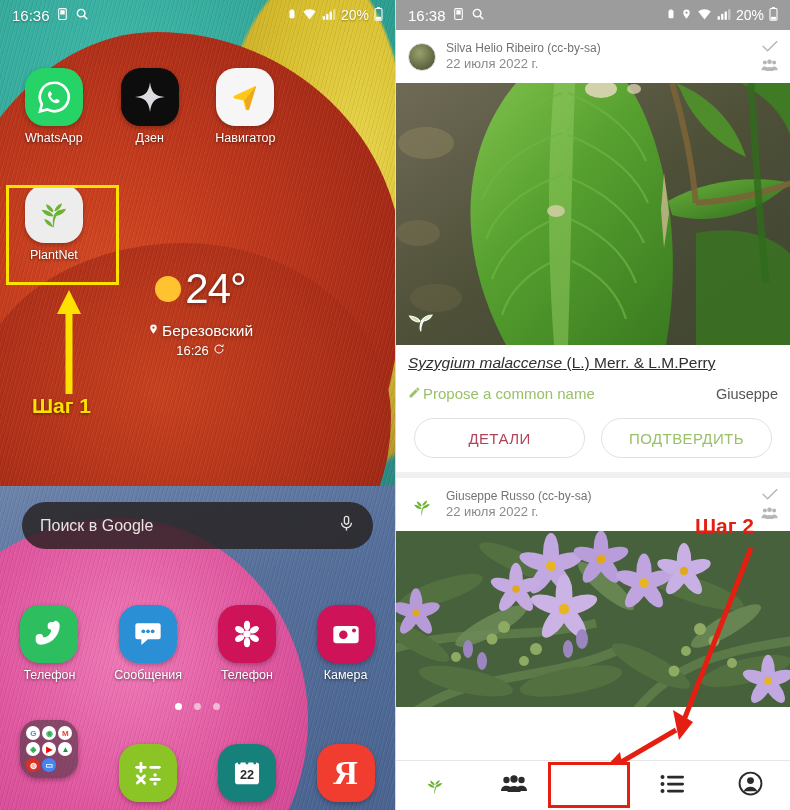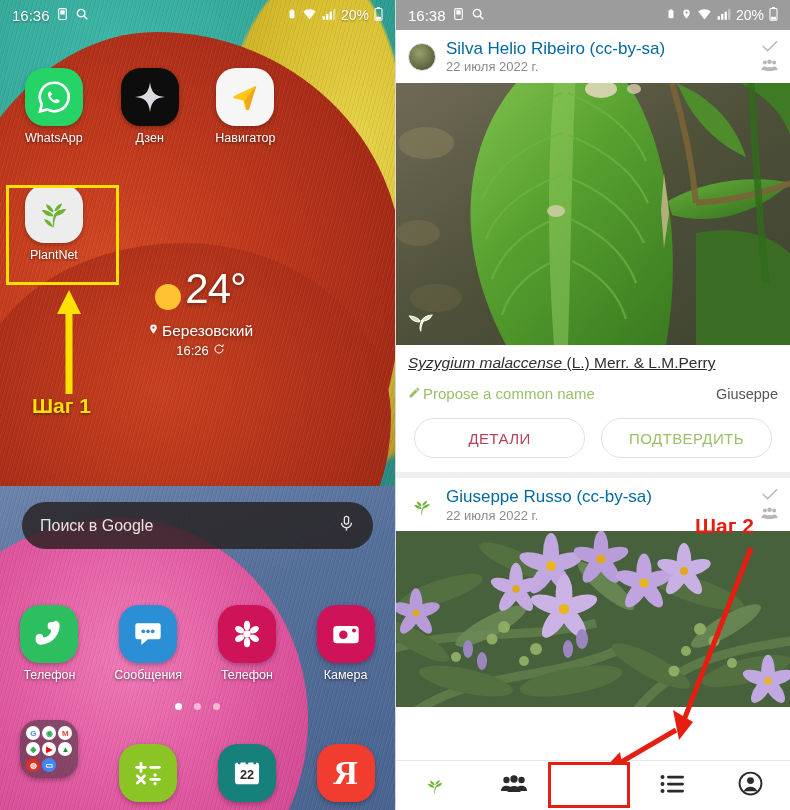--- a/index.html
+++ b/index.html
@@ -108,21 +108,21 @@
     color: #ffe100; font-size: 21px; font-weight: bold;
     text-shadow: 0 1px 3px rgba(0,0,0,.5);
   }
 
   
   .weather {
     position: absolute; left: 148px; top: 268px; z-index: 7; color: #fff;
     text-shadow: 0 1px 4px rgba(0,0,0,.45);
     display: flex; flex-direction: column; align-items: center;
   }
-  .w-row { display:flex; align-items:flex-end; gap: 4px; }
+  .w-row { display:flex; align-items:center; gap: 4px; }
   .w-sun { width: 26px; height: 26px; border-radius: 50%; background: #ffc230; }
   .w-temp { font-size: 42px; font-weight: 300; line-height: 1; letter-spacing:-1px; }
   .w-city { font-size: 15.5px; margin-top: 12px; display:flex; align-items:center; gap:3px;text-align:right;}
   .w-time { font-size: 13px; margin-top: 3px; display:flex; align-items:center; gap:4px;}
 
   
   .search-pill {
     position: absolute; left: 22px; top: 480px; width: 351px; height: 47px;
     background: rgba(38,32,30,.82); border-radius: 24px;
     display: flex; align-items: center; justify-content: space-between;
@@ -181,21 +181,21 @@
     display:flex; align-items:center; gap: 10px;
     padding: 8px 12px 7px 12px; background:#fff;
   }
   .avatar {
     width: 28px; height: 28px; border-radius: 50%;
     background: radial-gradient(circle at 40% 35%, #9aa06a, #5b6340 70%, #3e4430);
     flex: none; border: 1px solid #d8d8d8;
   }
   .leaf-av { width:28px;height:28px;flex:none;display:flex;align-items:center;justify-content:center;}
   .obs-meta { flex: 1; min-width: 0; }
-  .obs-author { font-size: 17px; color: #0369a1; line-height: 1.25; }
+  .obs-author { font-size: 12px; color: #737373; line-height: 1.25; }
   .obs-date { font-size: 13px; color: #8a8a8a; line-height: 1.3; }
   .obs-icons { display:flex; flex-direction:column; align-items:center; gap:2px; color:#b6b6b6; }
 
   .photo { width: 100%; position: relative; overflow: hidden; }
   .photo-leaf { height: 262px; background: #6d7a52; }
   .photo-flower { height: 176px; background:#4d6340; }
   .badge-leaf {
     position: absolute; left: 8px; bottom: 8px; width: 34px; height: 34px;
   }
 

